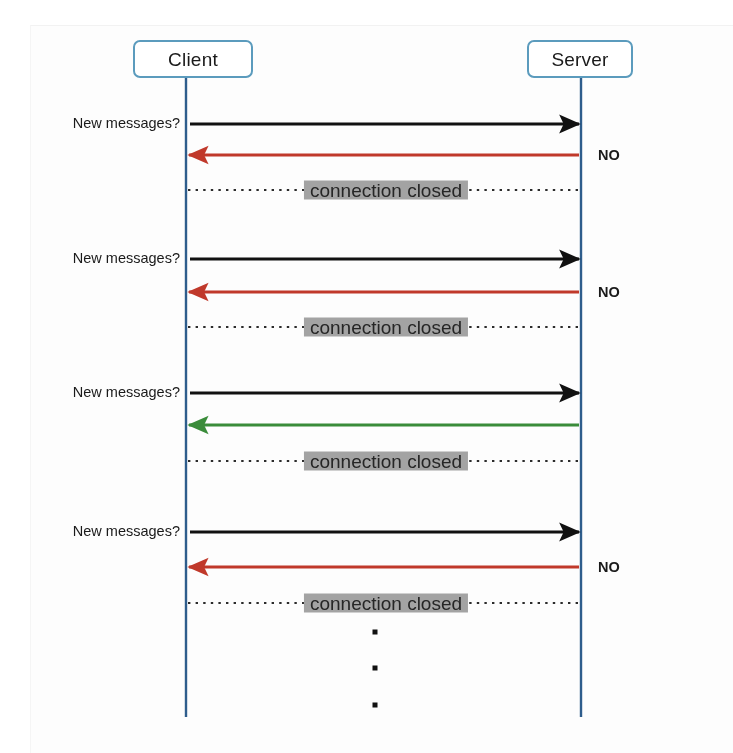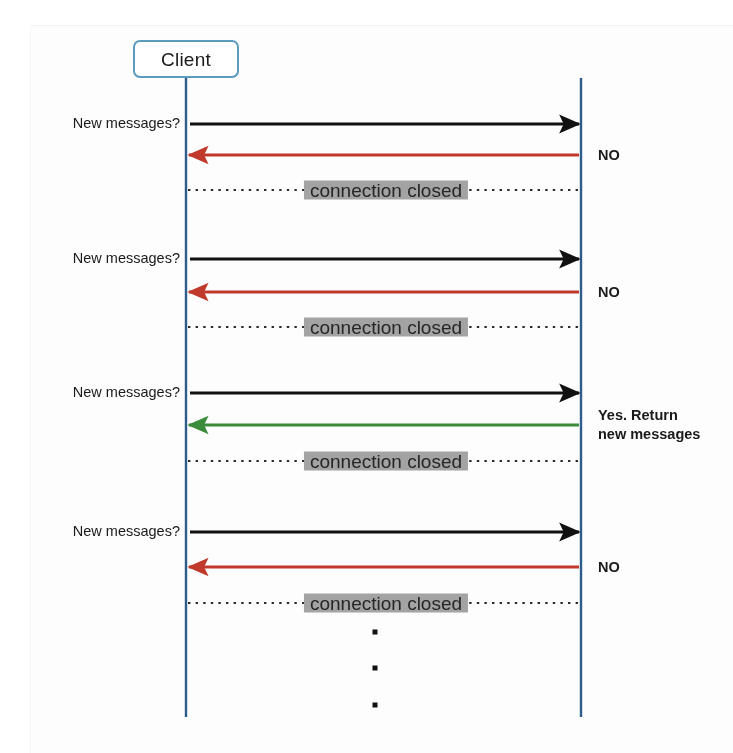--- a/index.html
+++ b/index.html
@@ -53,21 +53,21 @@
     display: flex;
     align-items: center;
     justify-content: center;
   }
   .actor-box .actor-label {
     font-size: 19px;
     color: #1a1a1a;
     letter-spacing: 0.2px;
     line-height: 1;
   }
-  #actor-client { left: 133px; top: 40px; width: 106px; }
+  #actor-client { left: 133px; top: 40px; width: 120px; }
   #actor-server { left: 527px; top: 40px; width: 106px; }
 
   
   .msg-label-left {
     position: absolute;
     font-size: 14.5px;
     color: #1a1a1a;
     white-space: nowrap;
     line-height: 1.22;
     transform: translateY(-50%);
@@ -137,32 +137,33 @@
         <line x1="188" y1="461" x2="580" y2="461" stroke="#2b2b2b" stroke-width="1.8" stroke-dasharray="2.4 5.2" stroke-linecap="butt"></line>
         <line x1="190" y1="532" x2="579" y2="532" stroke="#111111" stroke-width="3" marker-end="url(#arrow-black)"></line>
         <line x1="579" y1="567" x2="189" y2="567" stroke="#c0392b" stroke-width="2.8" marker-end="url(#arrow-red)"></line>
         <line x1="188" y1="603" x2="580" y2="603" stroke="#2b2b2b" stroke-width="1.8" stroke-dasharray="2.4 5.2" stroke-linecap="butt"></line>
       </g>
   </svg>
 
   <div class="actor-box" id="actor-client">
     <span class="actor-label">Client</span>
   </div>
+  <div class="actor-box" id="actor-server">
+    <span class="actor-label">Server</span>
+  </div>
 
   <div class="msg-label-left" style="top:124px">New messages?</div>
   <div class="msg-label-right" style="top:155px">NO</div>
   <div class="closed-label" style="left:386px; top:190px">connection closed</div>
 
   <div class="msg-label-left" style="top:259px">New messages?</div>
   <div class="msg-label-right" style="top:292px">NO</div>
   <div class="closed-label" style="left:386px; top:327px">connection closed</div>
 
   <div class="msg-label-left" style="top:393px">New messages?</div>
-  <div class="msg-label-right" style="top:425px">Yes. Return
-new messages</div>
   <div class="closed-label" style="left:386px; top:461px">connection closed</div>
 
   <div class="msg-label-left" style="top:532px">New messages?</div>
   <div class="msg-label-right" style="top:567px">NO</div>
   <div class="closed-label" style="left:386px; top:603px">connection closed</div>
 
   <div id="ellipsis-host">
       <div class="ellipsis-dot" style="left: 375px; top: 632px;"></div>
       <div class="ellipsis-dot" style="left: 375px; top: 668px;"></div>
       <div class="ellipsis-dot" style="left: 375px; top: 705px;"></div>

